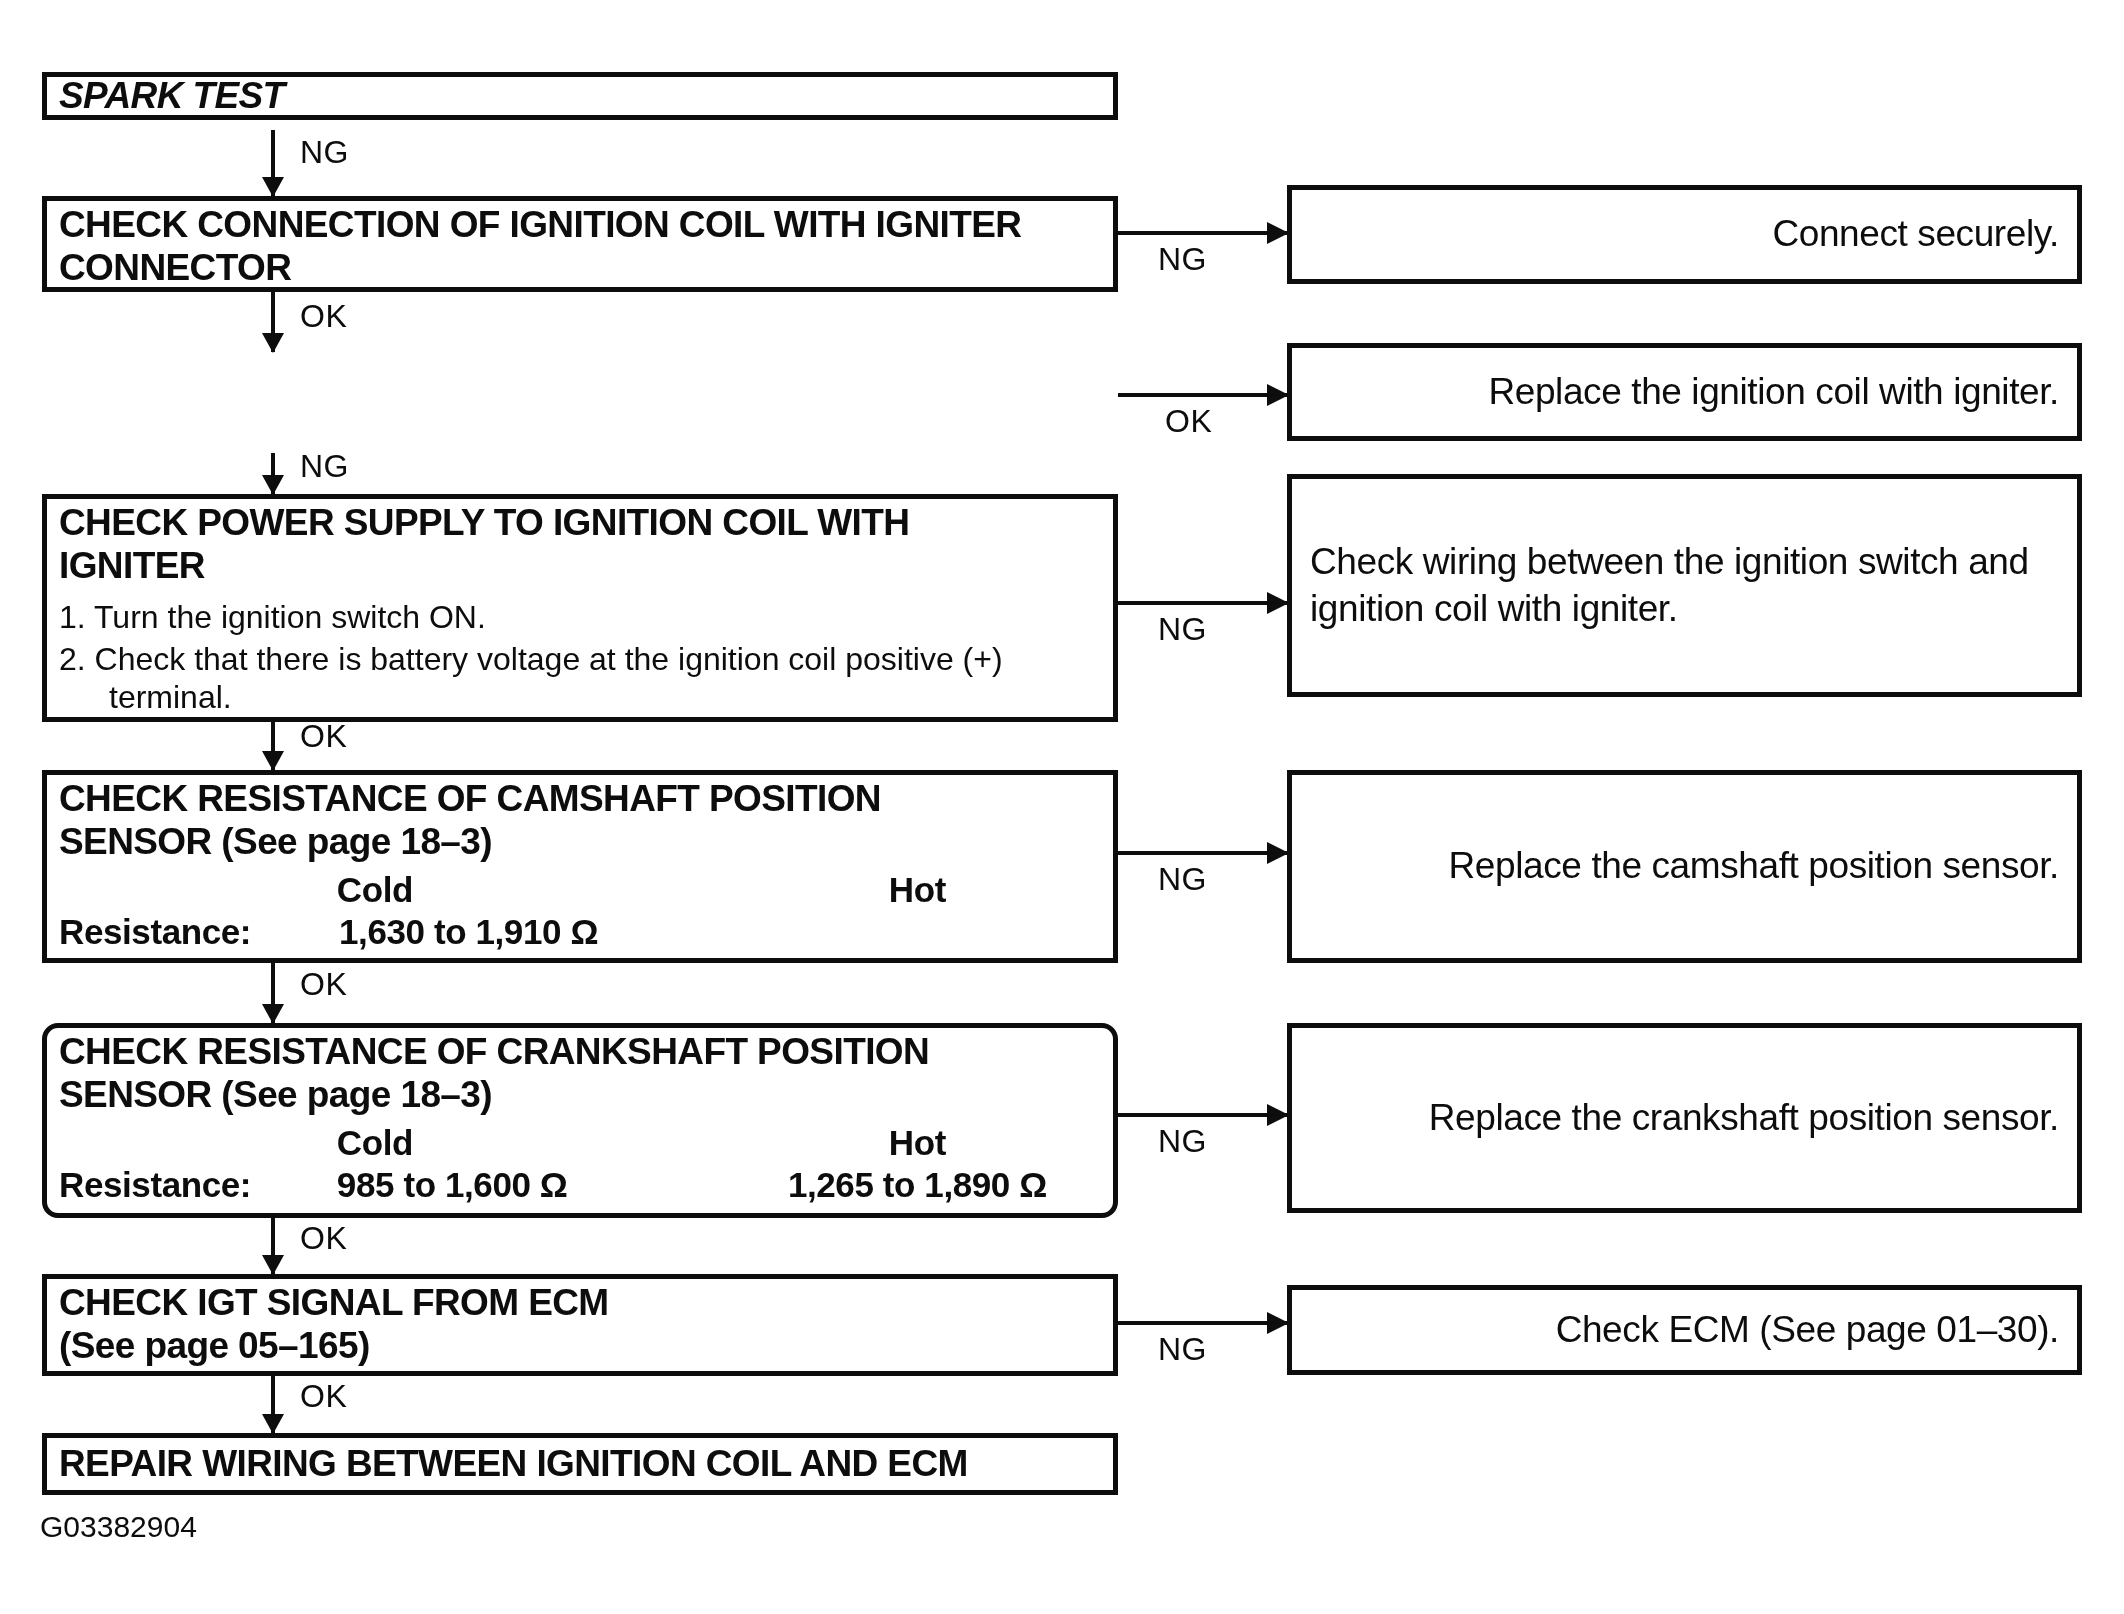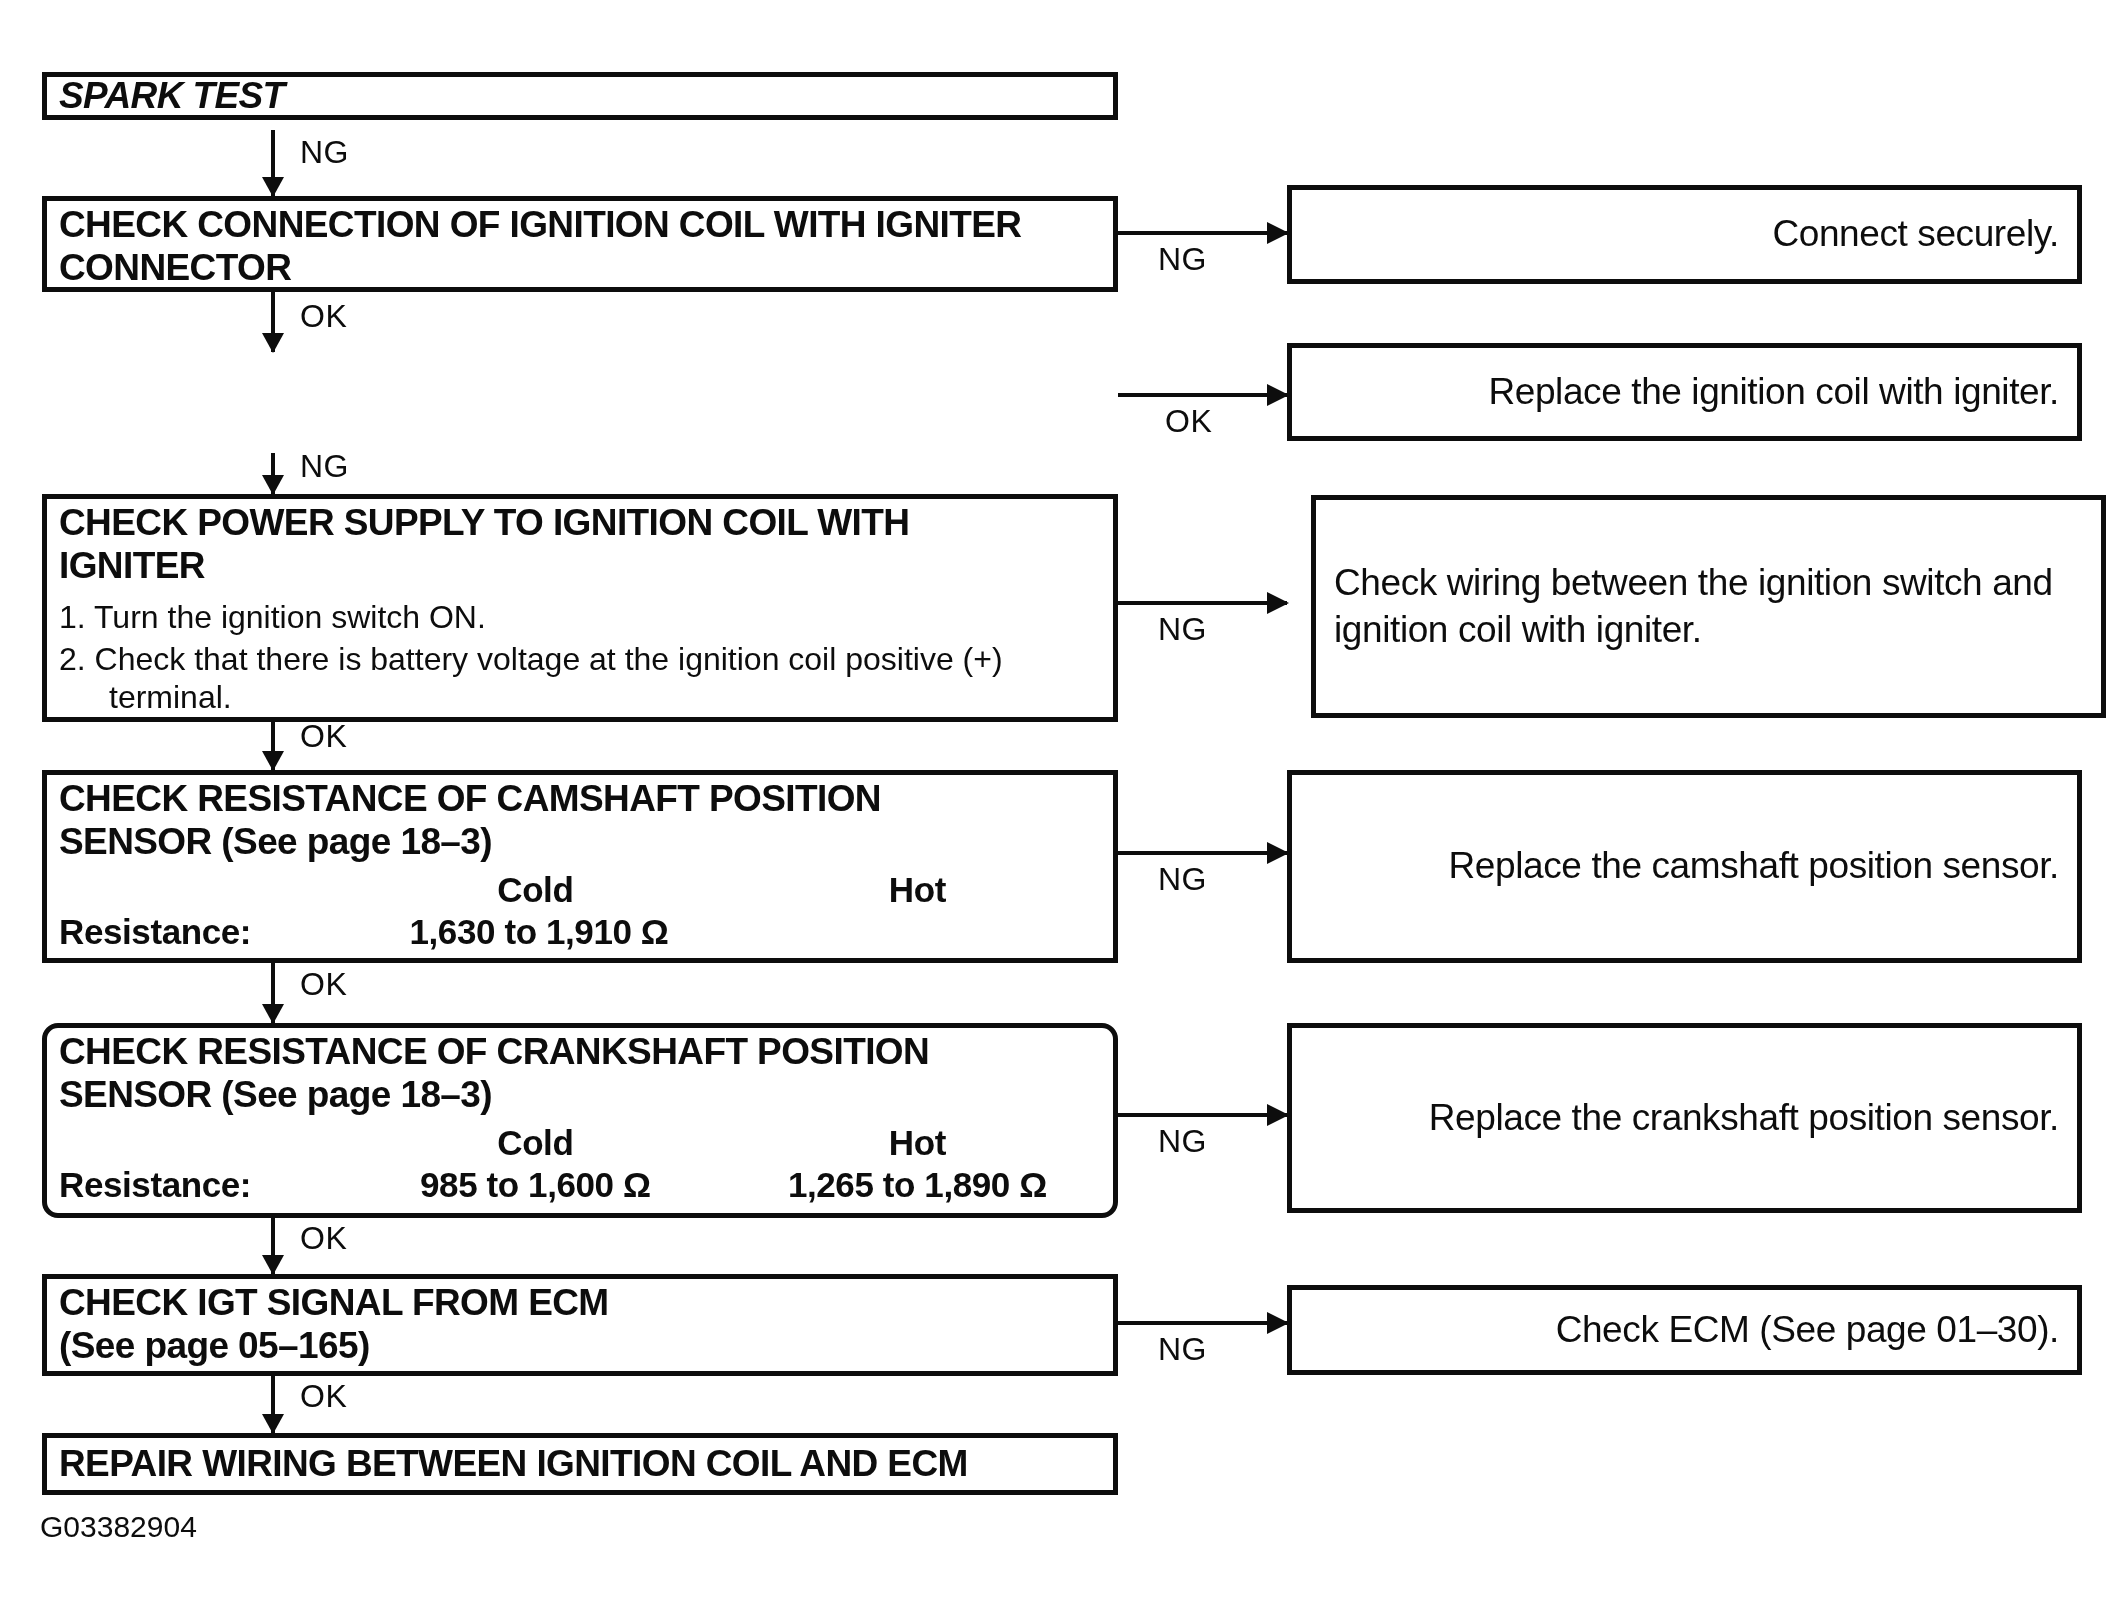--- a/index.html
+++ b/index.html
@@ -40,21 +40,21 @@
     text-indent: -50px;
     white-space: pre-line;
     margin-top: 10px;
   }
   .step-item + .step-item { margin-top: 4px; }
   
   .spec-table { margin-top: 6px; font-size: 35px; font-weight: 700; letter-spacing: -0.4px; }
   .spec-row { display: flex; }
   .spec-row + .spec-row { margin-top: 2px; }
   .spec-label { width: 280px; }
-  .spec-col1 { width: 400px; text-align: center; }
+  .spec-col1 { width: 400px; }
   .spec-col2 { width: 370px; text-align: center; }
   
   .actionbox {
     position: absolute;
     left: 1287px;
     width: 795px;
     box-sizing: border-box;
     border: 5px solid #0d0d0d;
     background: #ffffff;
     display: flex;
@@ -143,21 +143,21 @@
 
   <div class="stepbox" style="top:494px;height:228px;">
     <div class="step-title">CHECK POWER SUPPLY TO IGNITION COIL WITH
 IGNITER</div>
     <div class="step-item">1. Turn the ignition switch ON.</div>
     <div class="step-item">2. Check that there is battery voltage at the ignition coil positive (+)
 terminal.</div>
   </div>
   <div class="harrow" style="top:601px;"></div>
   <div class="alabel" style="left:1158px;top:611px;">NG</div>
-  <div class="actionbox" style="top:495px;height:223px;margin-left:24px;">
+  <div class="actionbox" style="top:474px;height:223px;">
     <div class="action-text">Check wiring between the ignition switch and ignition coil with igniter.</div>
   </div>
 
   <div class="varrow" style="top:722px;height:48px;"></div>
   <div class="alabel" style="left:300px;top:718px;">OK</div>
 
   <div class="stepbox" style="top:770px;height:193px;">
     <div class="step-title">CHECK RESISTANCE OF CAMSHAFT POSITION
 SENSOR (See page 18–3)</div>
     <div class="spec-table">

